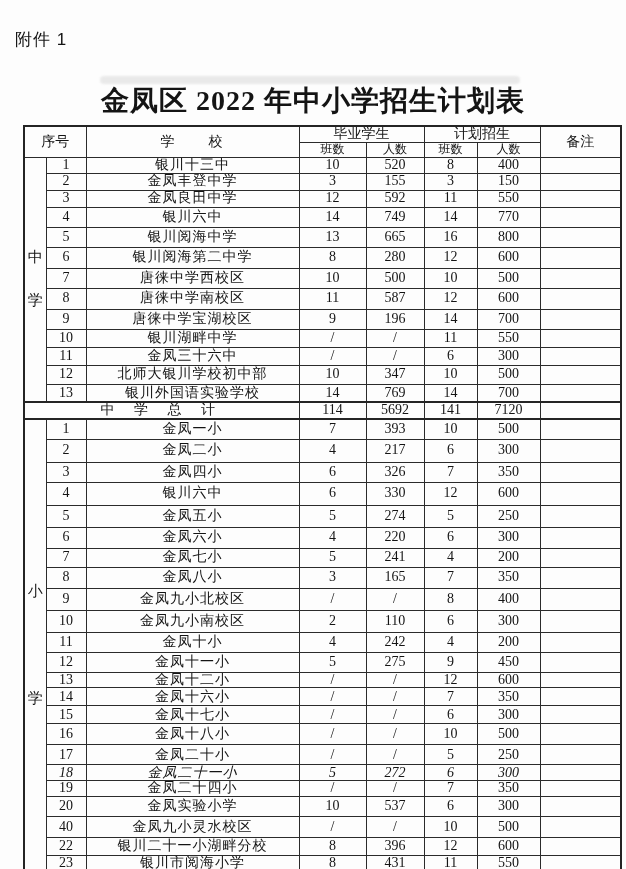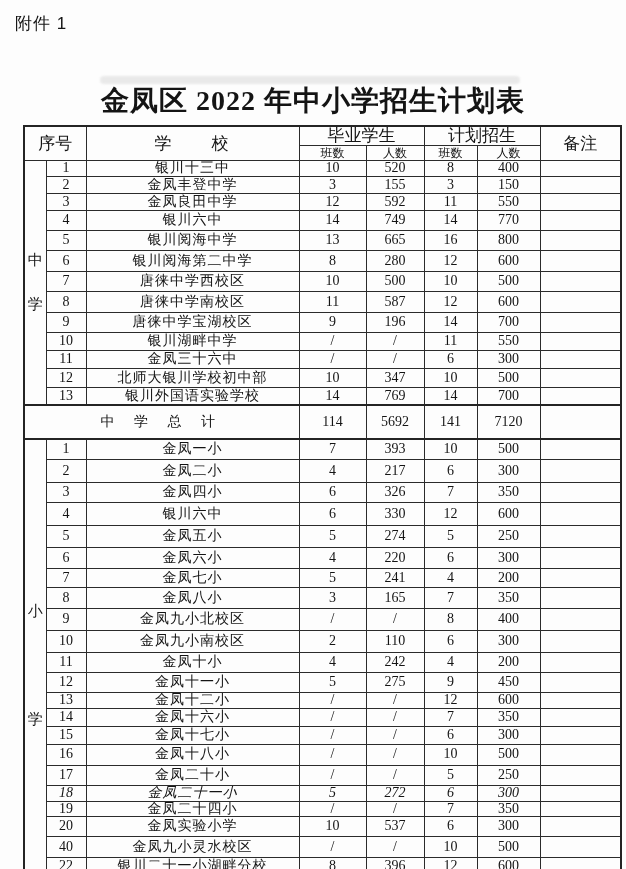--- a/index.html
+++ b/index.html
@@ -6,21 +6,21 @@
   html, body { margin: 0; padding: 0; }
   body {
     width: 626px; height: 869px;
     background: #fdfdfd;
     position: relative;
     font-family: "Liberation Serif", serif;
     color: #141414;
     overflow: hidden;
   }
   .attachment {
-    position: absolute; left: 15px; top: 12px;
+    position: absolute; left: 15px; top: 28px;
     font-family: "Liberation Sans", sans-serif;
     font-size: 17px; font-weight: 500; letter-spacing: 1px;
   }
   .scan-smudge {
     position: absolute; left: 100px; top: 76px; width: 420px; height: 8px;
     background: #d9d9d9; opacity: .55; border-radius: 4px; filter: blur(1px);
   }
   .title {
     position: absolute; top: 82px; left: 0; width: 626px;
     margin: 0; text-align: center;
@@ -32,21 +32,21 @@
     width: 597px;
     border: 2px solid #242424;
   }
   .plan-table th, .plan-table td {
     border: 1px solid #2b2b2b;
     padding: 0;
     text-align: center; vertical-align: middle;
     font-size: 14px; font-weight: 400; line-height: 1.05;
     white-space: nowrap; overflow: hidden;
   }
-  .plan-table thead th { font-size: 17px; }
+  .plan-table thead th { font-size: 14px; }
   .plan-table .sub-head { font-size: 12px; }
   .cell-school { text-align: left; padding-left: 7px; letter-spacing: 1px; }
   .head-school { letter-spacing: 2px; }
   .vlabel-cell { vertical-align: middle; }
   .vlabel {
     display: flex; flex-direction: column;
     align-items: center; justify-content: center;
     font-size: 15px;
   }
   .total-label {
@@ -207,21 +207,21 @@
       </tr>
       <tr style="height: 18px;">
         <td class="num">13</td>
         <td class="cell-school">银川外国语实验学校</td>
         <td class="num">14</td>
         <td class="num">769</td>
         <td class="num">14</td>
         <td class="num">700</td>
         <td class="num"></td>
       </tr>
-      <tr class="thick-top" style="height: 34px; padding-left: 8px;">
+      <tr class="thick-top" style="height: 17px; padding-left: 8px;">
         <td class="total-label" colspan="3">中 学 总 计</td>
         <td class="num">114</td>
         <td class="num">5692</td>
         <td class="num">141</td>
         <td class="num">7120</td>
         <td></td>
       </tr>
       <tr class="thick-top" style="height: 20px;">
         <td class="vlabel-cell" rowspan="23">
           <div class="vlabel" style="gap: 92px;">
@@ -410,21 +410,21 @@
       </tr>
       <tr style="height: 21px;">
         <td class="num">40</td>
         <td class="cell-school">金凤九小灵水校区</td>
         <td class="num">/</td>
         <td class="num">/</td>
         <td class="num">10</td>
         <td class="num">500</td>
         <td class="num"></td>
       </tr>
-      <tr style="height: 18px; text-decoration: underline;">
+      <tr style="height: 18px;">
         <td class="num">22</td>
         <td class="cell-school">银川二十一小湖畔分校</td>
         <td class="num">8</td>
         <td class="num">396</td>
         <td class="num">12</td>
         <td class="num">600</td>
         <td class="num"></td>
       </tr>
       <tr style="height: 15px;">
         <td class="num">23</td>

